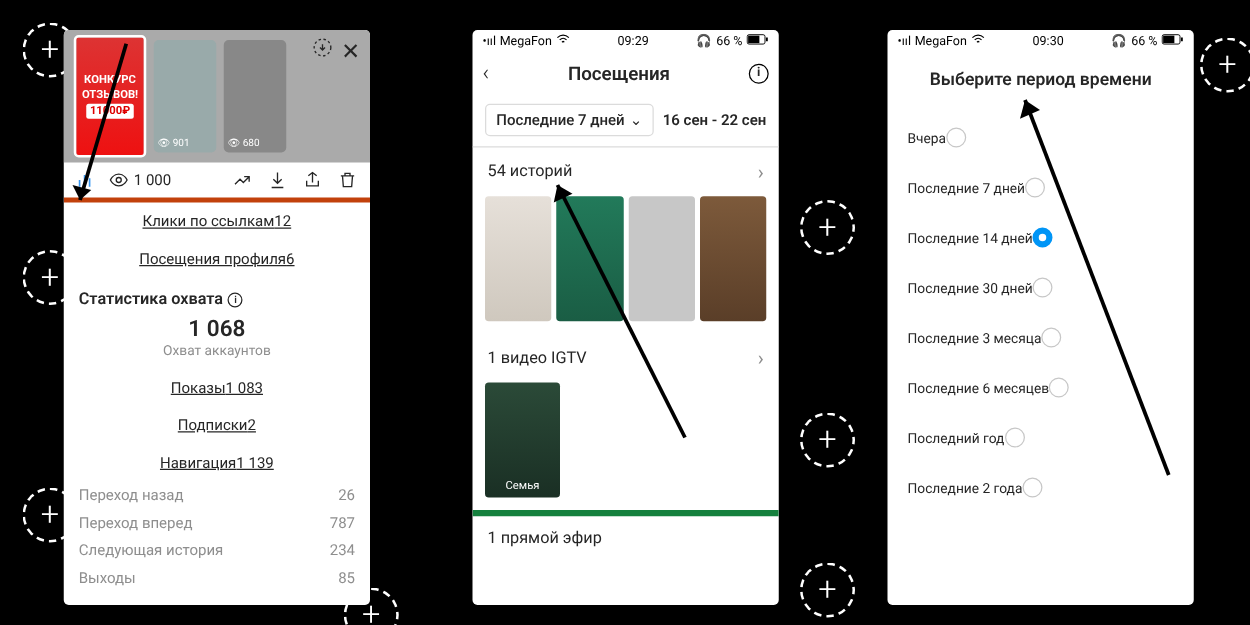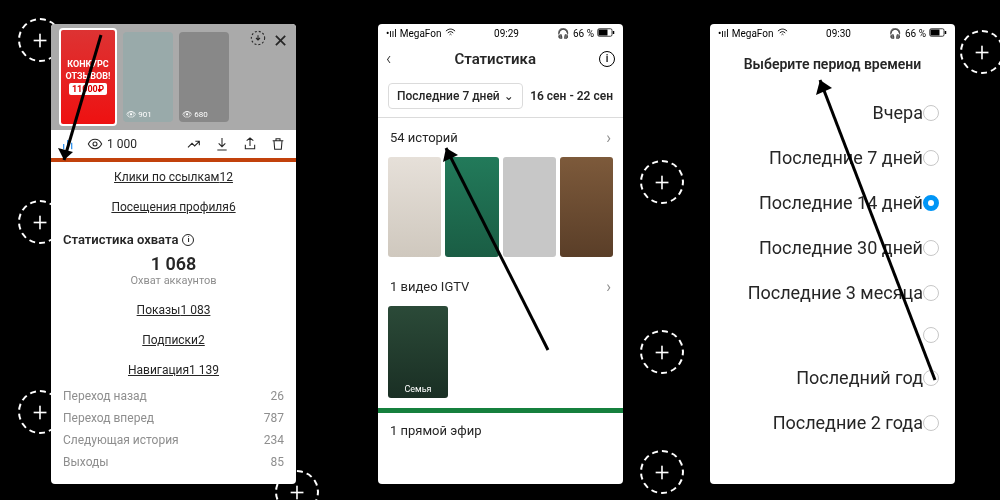--- a/index.html
+++ b/index.html
@@ -102,22 +102,22 @@
   .st1 { background: linear-gradient(#e6e0d9,#cfc8be); }
   .st2 { background: linear-gradient(#227a5a,#1a5d44); }
   .st3 { background: #c7c7c7; }
   .st4 { background: linear-gradient(#7d5a3b,#5a3e28); }
   .igtv-tile { width:60px; height:92px; border-radius:3px; margin:0 10px 10px 10px; background:linear-gradient(#2b4a38,#1a2f24); display:flex; align-items:flex-end; justify-content:center; color:#fff; font-size:9px; padding:4px; }
   .live-row { padding:10px 12px; font-size:13px; border-top:5px solid #15803d; }
 
   
   .sheet-title { text-align:center; font-weight:600; font-size:14px; padding:14px 0 18px 0; }
   .option-row {
-    display:flex; align-items:center; justify-content:flex-end;
-    padding:12px 16px; font-size:18px;
+    display:flex; align-items:center; justify-content:flex-start;
+    padding:12px 16px; font-size:11px;
   }
   .radio {
     width:16px; height:16px; border:1.5px solid #c7c7c7; border-radius:50%;
   }
   .radio.sel {
     border:5px solid #0095f6; width:16px; height:16px;
   }
 
   
   .arrow { position:absolute; pointer-events:none; }
@@ -302,21 +302,21 @@
             <rect x="1" y="1" width="19" height="10" rx="2" stroke="#000" fill="none"></rect>
             <rect x="2" y="2" width="12" height="8" fill="#000"></rect>
             <rect x="21" y="4" width="2" height="4" fill="#000"></rect>
           </svg>
       </span>
     </div>
   </div>
 
   <div class="nav-header">
     <span class="chev">‹</span>
-    <span>Статистика</span>
+    <span>Посещения</span>
     <span class="info-c">i</span>
   </div>
 
   <div class="filter-row">
     <div class="pill">
       <span>Последние 7 дней</span>
       <span>⌄</span>
     </div>
     <span style="font-weight:600;">16 сен - 22 сен</span>
   </div>
@@ -392,20 +392,21 @@
   </div>
   <div class="option-row">
     <span>Последние 30 дней</span>
     <span class="radio"></span>
   </div>
   <div class="option-row">
     <span>Последние 3 месяца</span>
     <span class="radio"></span>
   </div>
   <div class="option-row">
+    <span>Последние 6 месяцев</span>
     <span class="radio"></span>
   </div>
   <div class="option-row">
     <span>Последний год</span>
     <span class="radio"></span>
   </div>
   <div class="option-row">
     <span>Последние 2 года</span>
     <span class="radio"></span>
   </div>

